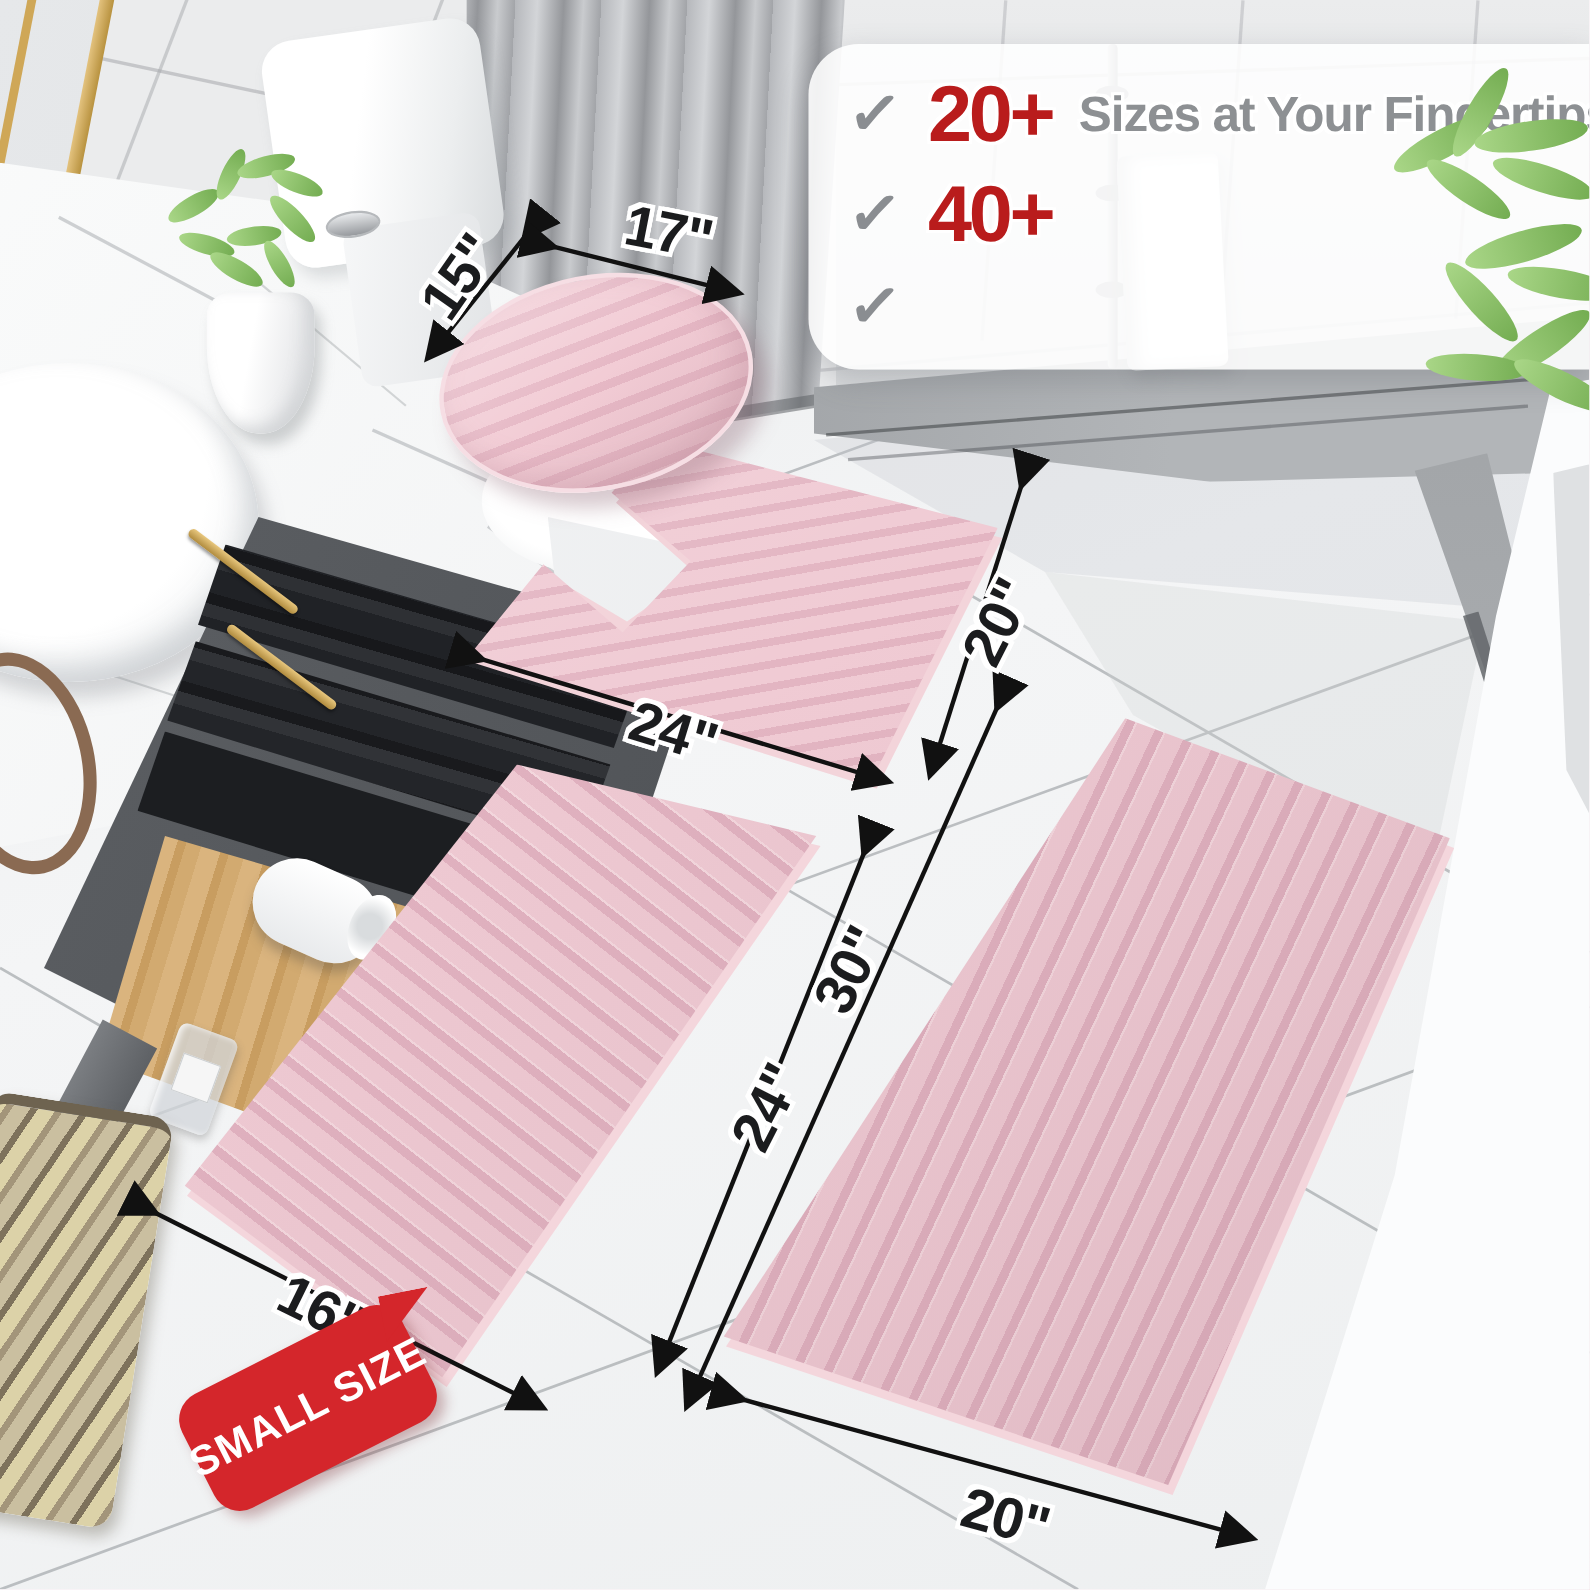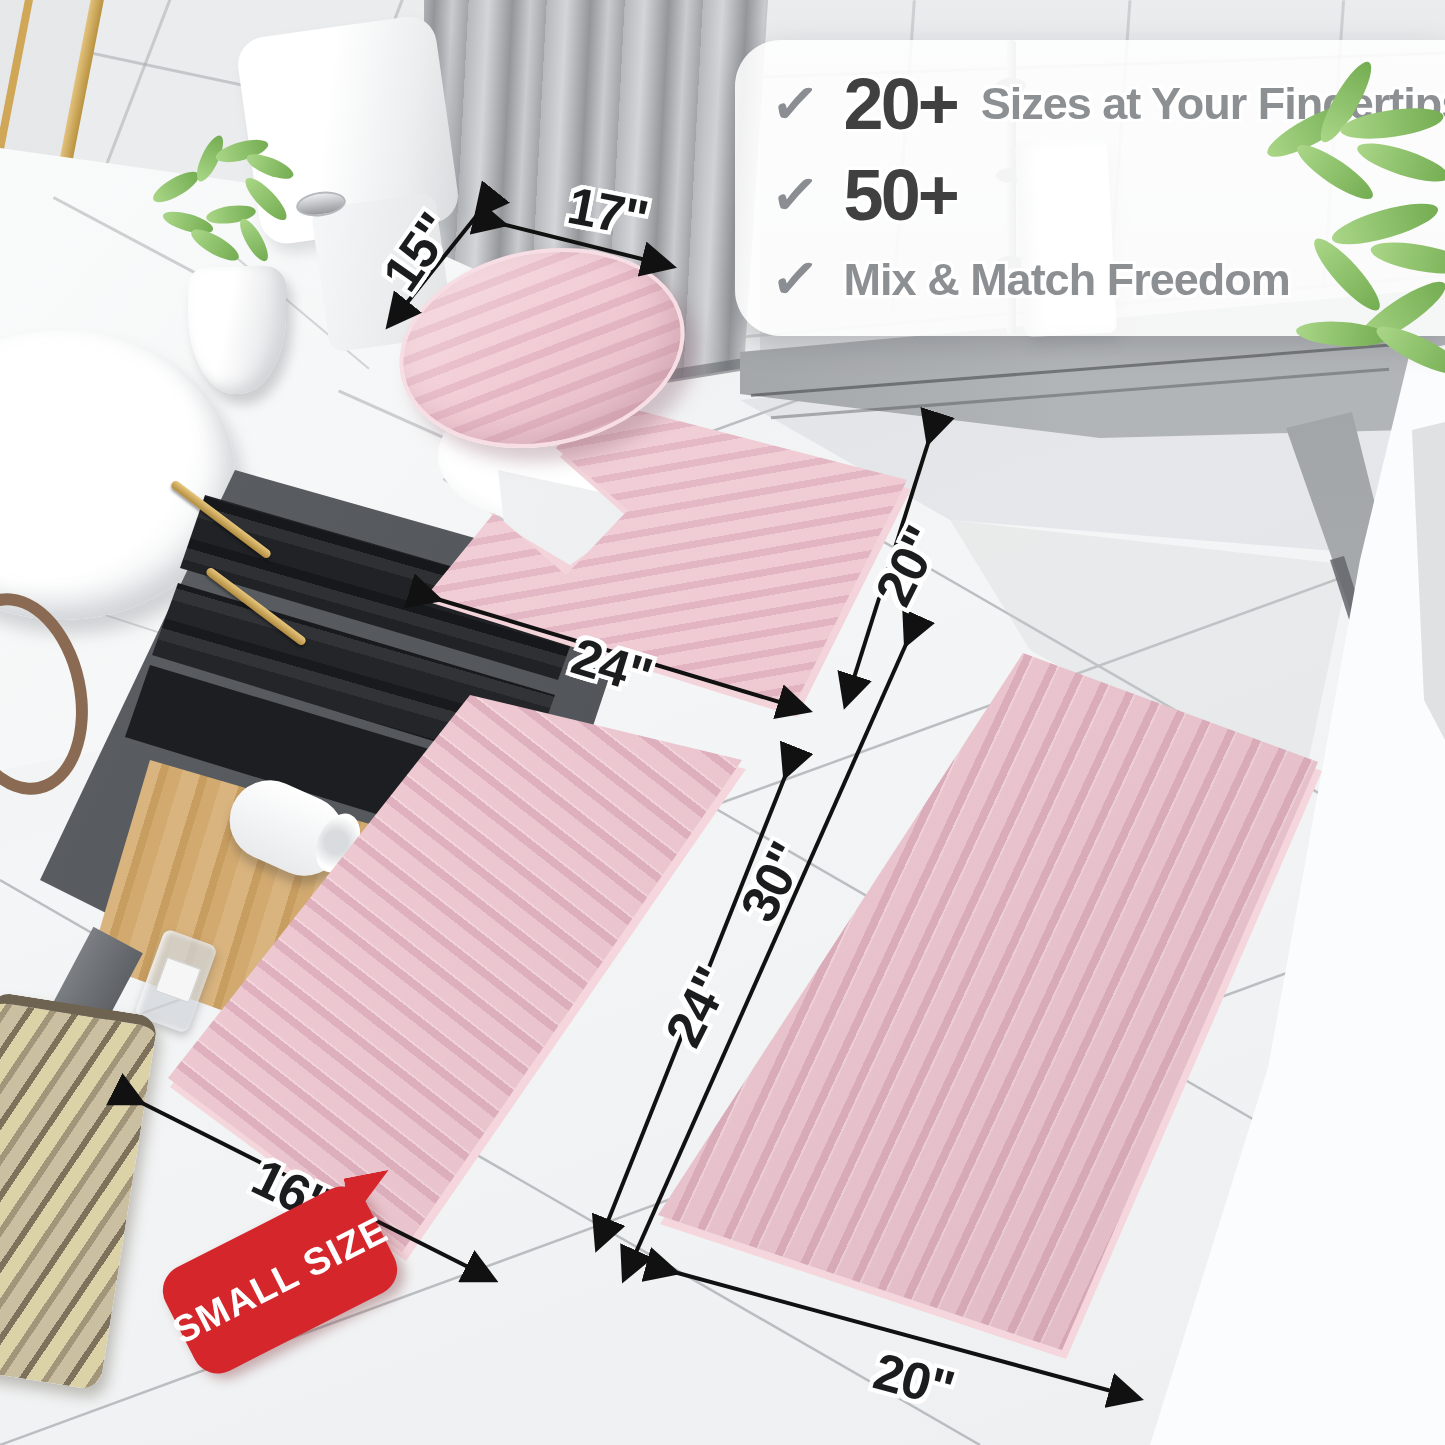--- a/index.html
+++ b/index.html
@@ -10,21 +10,21 @@
   
   .outl{text-shadow:-4px -4px 0 #fff,4px -4px 0 #fff,-4px 4px 0 #fff,4px 4px 0 #fff,
         0 -4px 0 #fff,0 4px 0 #fff,-4px 0 0 #fff,4px 0 0 #fff;}
   .outl-soft{text-shadow:-3px -3px 0 rgba(255,255,255,.95),3px -3px 0 rgba(255,255,255,.95),
         -3px 3px 0 rgba(255,255,255,.95),3px 3px 0 rgba(255,255,255,.95),
         0 -3px 0 rgba(255,255,255,.95),0 3px 0 rgba(255,255,255,.95),
         -3px 0 0 rgba(255,255,255,.95),3px 0 0 rgba(255,255,255,.95);}
   .dim{position:absolute;font-size:52px;font-weight:800;color:#1b1c1e;letter-spacing:-1px;white-space:nowrap;}
   .callout-row{display:flex;align-items:center;gap:24px;}
   .callout-check{font-size:58px;font-weight:900;color:#8a8d91;line-height:1;transform:rotate(6deg);}
-  .callout-stat{font-size:72px;font-weight:800;color:#404040;letter-spacing:-3px;line-height:1;}
+  .callout-stat{font-size:72px;font-weight:800;color:#b91c1c;letter-spacing:-3px;line-height:1;}
   .callout-stat:empty{display:none;}
   .callout-label{font-size:45px;font-weight:700;color:#8d9093;letter-spacing:-1px;line-height:1.05;white-space:nowrap;}
   .leaf{position:absolute;border-radius:50%;background:linear-gradient(90deg,#a9d687,#74ad52);}
   .leaf.dk{background:linear-gradient(90deg,#8cc068,#5f9544;}
 </style>
 </head>
 <body>
 
 <div id="stage">
 
@@ -188,26 +188,25 @@
   <div class="abs" style="left:735px;top:40px;width:710px;height:296px;border-radius:46px 0 0 46px;
               background:rgba(255,255,255,.87);box-shadow:0 10px 28px rgba(90,95,100,.28);
               display:flex;flex-direction:column;justify-content:space-around;padding:18px 10px 18px 36px;box-sizing:border-box;">
     <div class="callout-row">
       <span class="callout-check">✓</span>
       <span class="callout-stat outl-soft">20+</span>
       <span class="callout-label outl-soft">Sizes at Your Fingertips</span>
     </div>
     <div class="callout-row">
       <span class="callout-check">✓</span>
-      <span class="callout-stat outl-soft">50+</span>
+      <span class="callout-stat outl-soft">40+</span>
     </div>
     <div class="callout-row">
       <span class="callout-check">✓</span>
 
-      <span class="callout-label outl-soft">Mix &amp; Match Freedom</span>
     </div>
   </div>
 
   <div>
     <div class="leaf" style="left:1262px;top:118px;width:98px;height:26px;transform:rotate(-28deg);"></div>
     <div class="leaf dk" style="left:1300px;top:90px; width:92px;height:24px;transform:rotate(-60deg);"></div>
     <div class="leaf" style="left:1340px;top:110px;width:104px;height:27px;transform:rotate(-8deg);"></div>
     <div class="leaf dk" style="left:1355px;top:150px;width:96px;height:25px;transform:rotate(18deg);"></div>
     <div class="leaf" style="left:1290px;top:160px;width:90px;height:24px;transform:rotate(34deg);"></div>
     <div class="leaf" style="left:1330px;top:210px;width:110px;height:28px;transform:rotate(-16deg);"></div>

